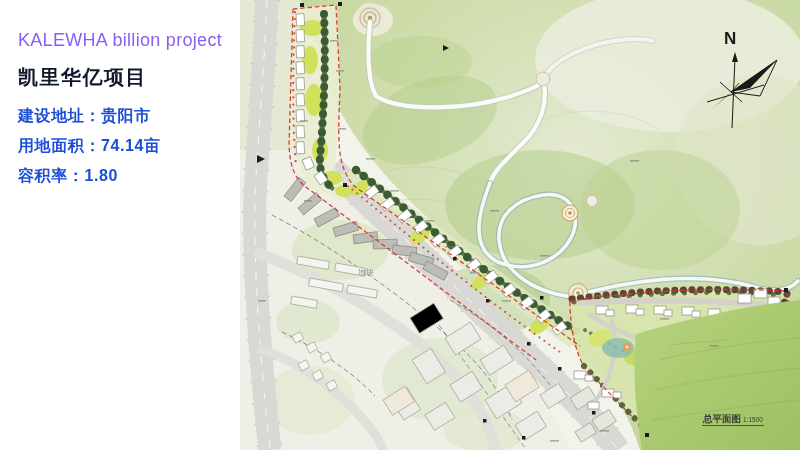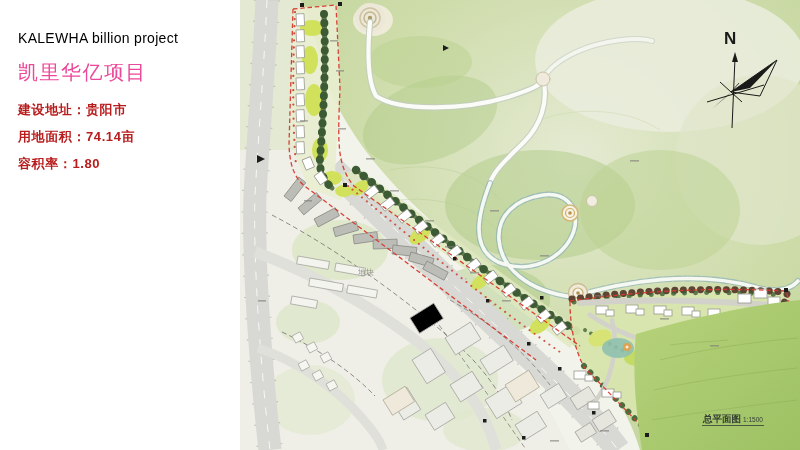--- a/index.html
+++ b/index.html
@@ -1,21 +1,21 @@
 <!DOCTYPE html>
 <html><head>
 <meta charset="utf-8">
 <style>
   html,body{margin:0;padding:0;}
   .stage{position:relative;width:800px;height:450px;background:#ffffff;overflow:hidden;
          font-family:"Liberation Sans",sans-serif;}
   .panel{position:absolute;left:18px;top:30px;width:215px;}
-  .t-en{font-size:14px;color:#000000;letter-spacing:.3px;}
-  .t-zh{font-size:20px;font-weight:normal;color:#ec4899;margin-top:13px;letter-spacing:1.5px;}
-  .t-detail{font-size:13px;font-weight:bold;color:#b91c1c;margin-top:9px;letter-spacing:.6px;}
+  .t-en{font-size:18px;color:#8b5cf6;letter-spacing:.3px;}
+  .t-zh{font-size:20px;font-weight:bold;color:#0f172a;margin-top:13px;letter-spacing:1.5px;}
+  .t-detail{font-size:16px;font-weight:bold;color:#1d4ed8;margin-top:9px;letter-spacing:.6px;}
   .t-detail.first{margin-top:15px;}
   .map-svg{position:absolute;left:240px;top:0;}
   .compass-svg{position:absolute;left:706px;top:22px;z-index:5;}
 </style>
 </head>
 <body>
 
 <div class="stage">
 
   <div class="panel">

